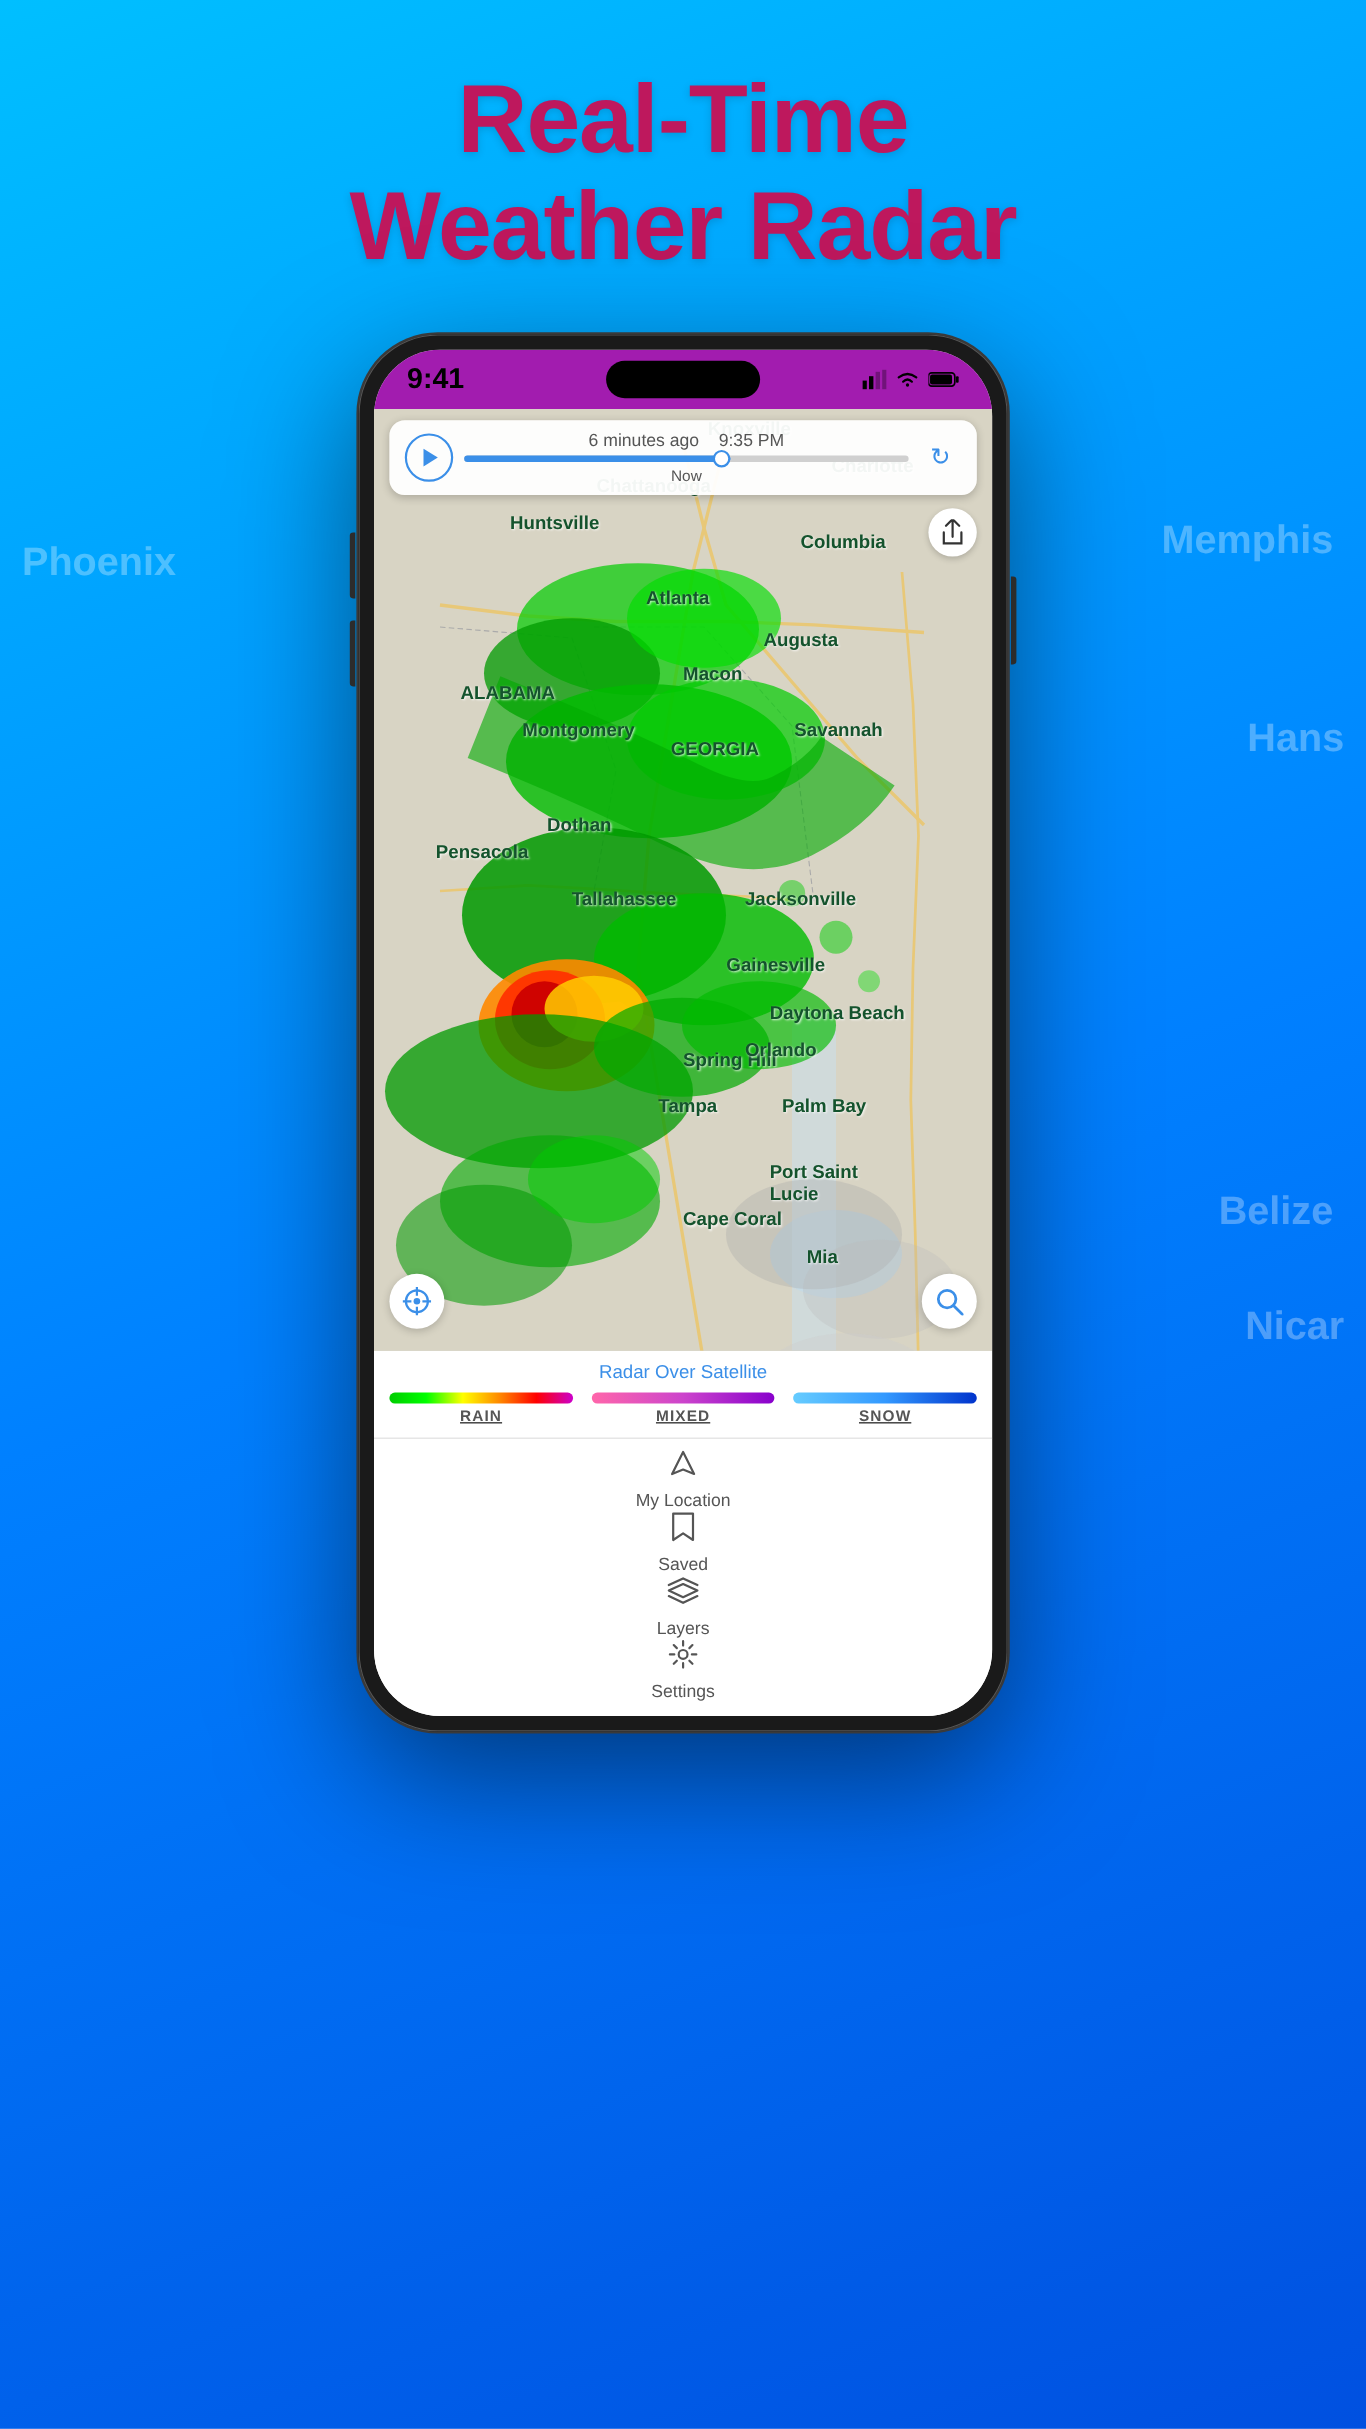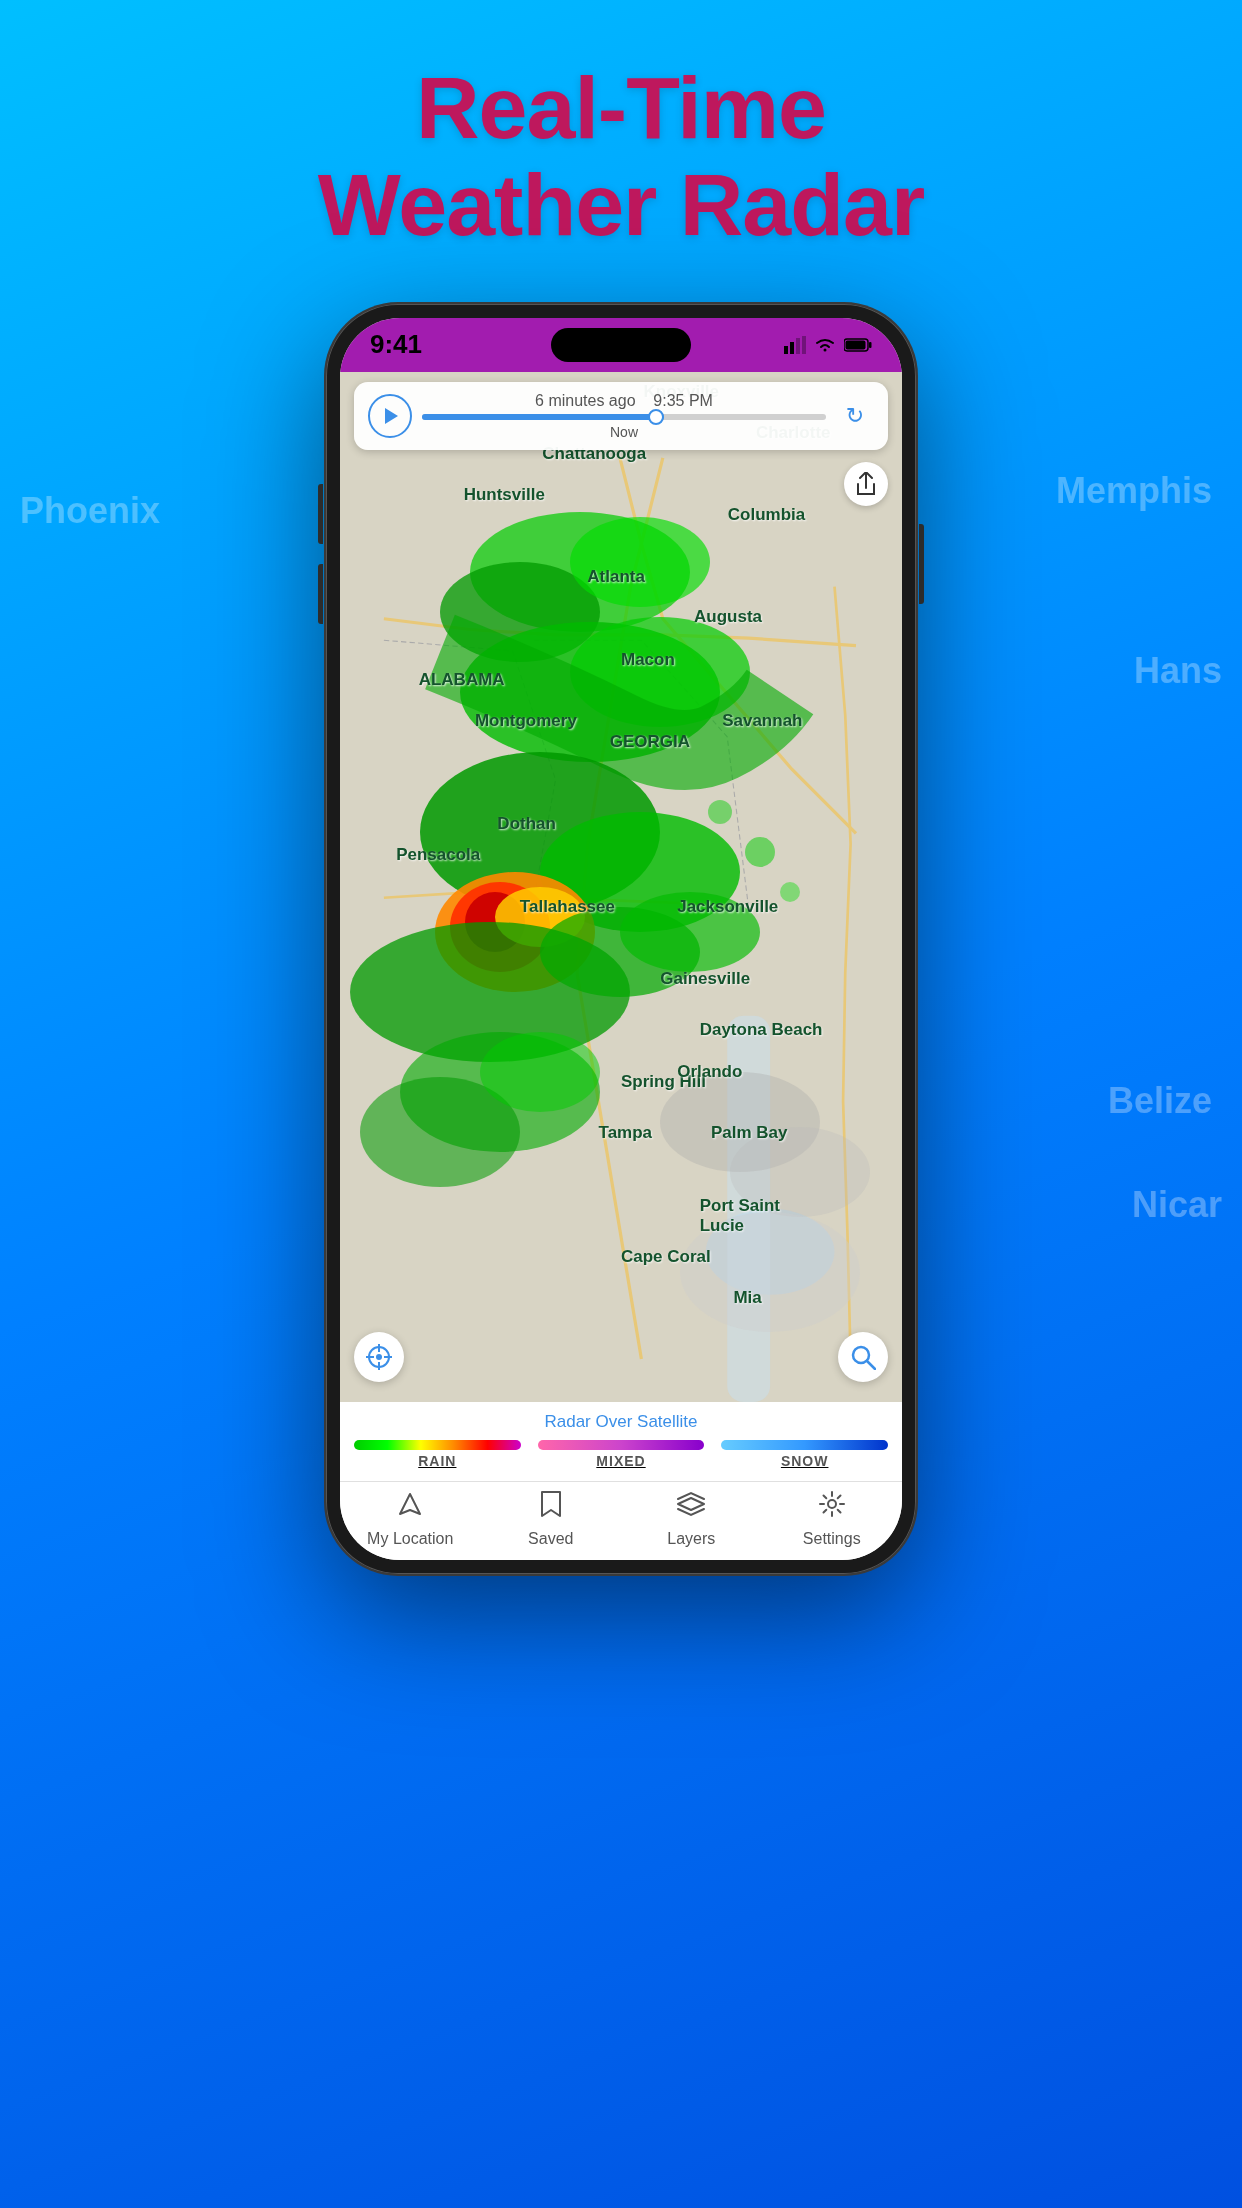--- a/index.html
+++ b/index.html
@@ -346,20 +346,21 @@
       letter-spacing: 1px;
     }
 
     
     .tab-bar {
       background: white;
       display: flex;
       border-top: 1px solid #e0e0e0;
       padding: 8px 0 12px;
       flex-shrink: 0;
+      flex-direction: column;
     }
 
     .tab-item {
       flex: 1;
       display: flex;
       flex-direction: column;
       align-items: center;
       gap: 5px;
     }
 

